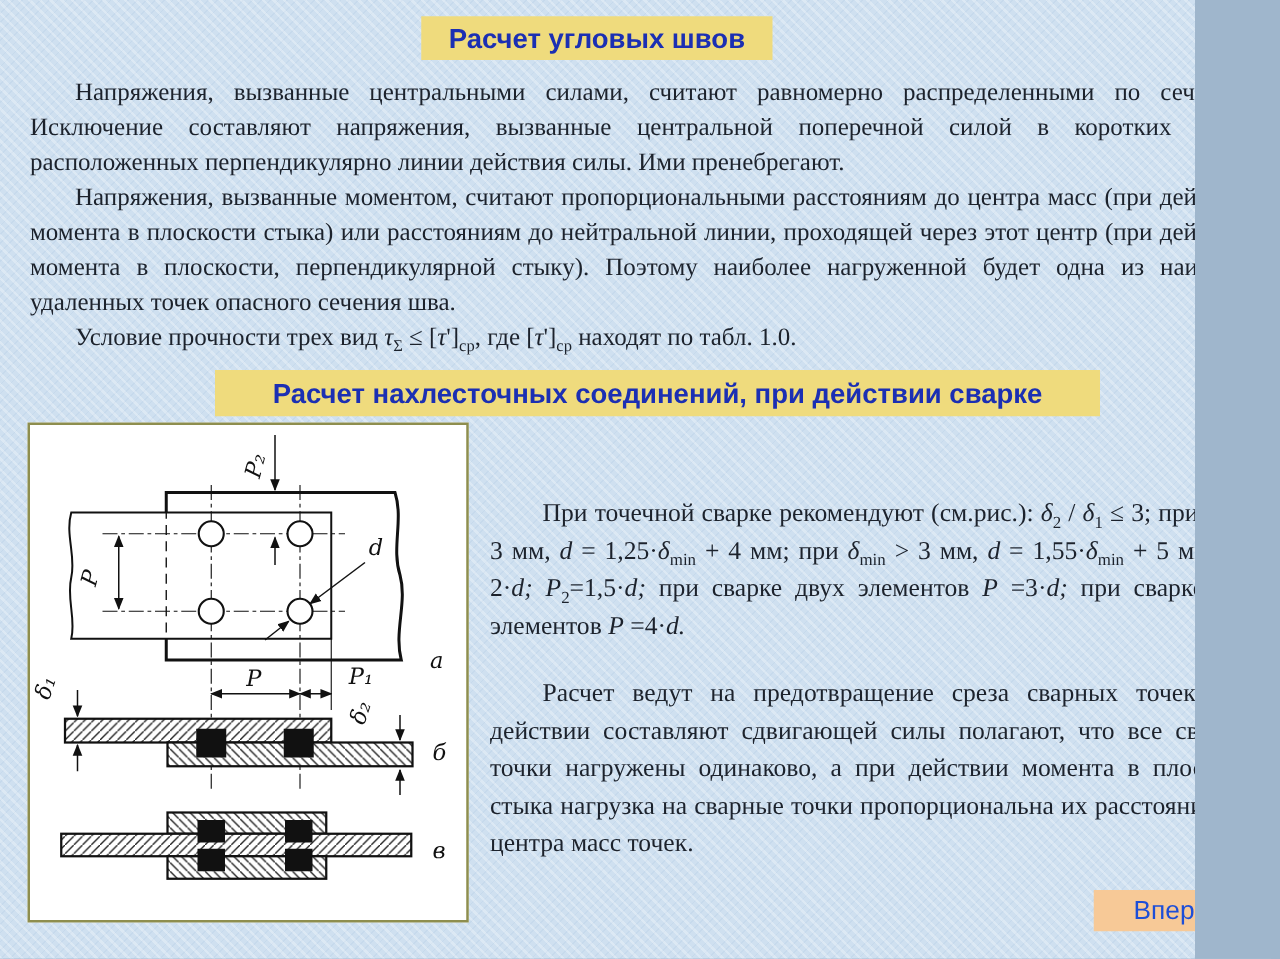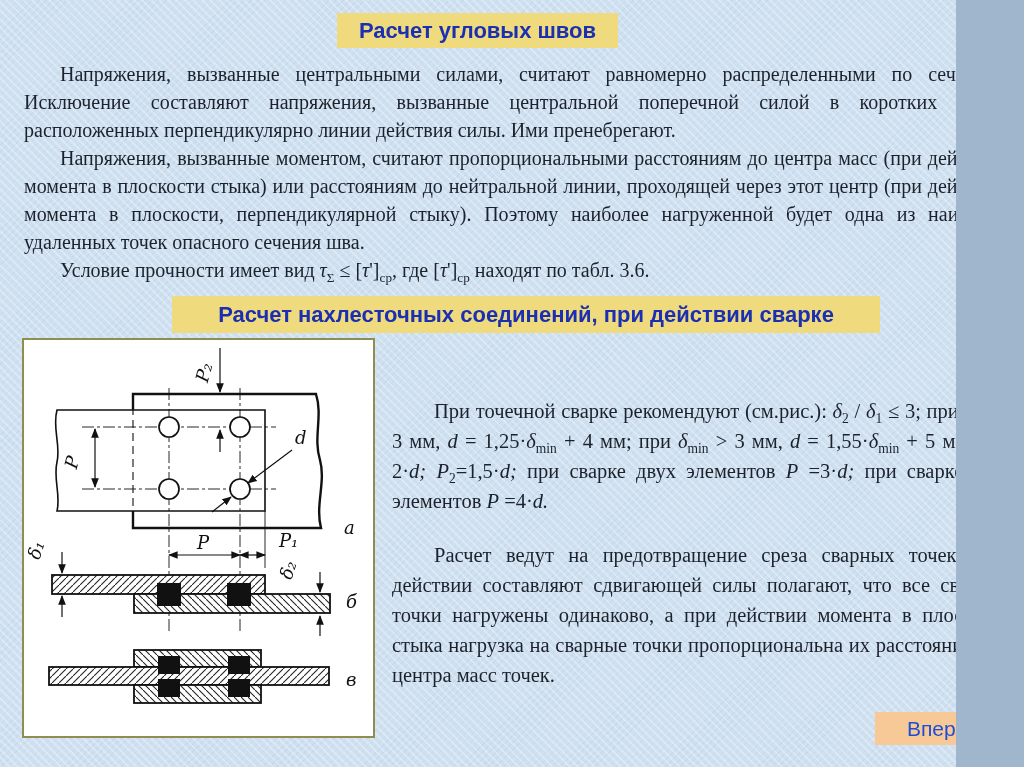--- a/index.html
+++ b/index.html
@@ -43,21 +43,21 @@
 
 <div id="slide">
 
   <div id="title-banner" class="banner">
     <span>Расчет угловых швов</span>
   </div>
 
   <div id="intro">
     <p>Напряжения, вызванные центральными силами, считают равномерно распределенными по сечению. Исключение составляют напряжения, вызванные центральной поперечной силой в коротких швах, расположенных перпендикулярно линии действия силы. Ими пренебрегают.</p>
     <p>Напряжения, вызванные моментом, считают пропорциональными расстояниям до центра масс (при действии момента в плоскости стыка) или расстояниям до нейтральной линии, проходящей через этот центр (при действии момента в плоскости, перпендикулярной стыку). Поэтому наиболее нагруженной будет одна из наиболее удаленных точек опасного сечения шва.</p>
-    <p id="formula-line"><span>Условие прочности имеет вид </span><span class="it">τ</span><sub>Σ</sub><span> ≤ [</span><span class="it">τ</span><span>']</span><sub>ср</sub><span>, где [</span><span class="it">τ</span><span>']</span><sub>ср</sub><span> находят по табл. 3.6.</span></p>
+    <p id="formula-line"><span>Условие прочности трех вид </span><span class="it">τ</span><sub>Σ</sub><span> ≤ [</span><span class="it">τ</span><span>']</span><sub>ср</sub><span>, где [</span><span class="it">τ</span><span>']</span><sub>ср</sub><span> находят по табл. 1.0.</span></p>
   </div>
 
   <div id="section2-banner" class="banner">
     <span>Расчет нахлесточных соединений, при действии сварке</span>
   </div>
 
   <div id="diagram-box">
     <svg viewBox="0 0 349 396" width="349" height="396" xmlns="http://www.w3.org/2000/svg">
       <defs>
         <marker id="ah" viewBox="0 0 10 10" refX="9" refY="5" markerWidth="8" markerHeight="8" orient="auto-start-reverse">

